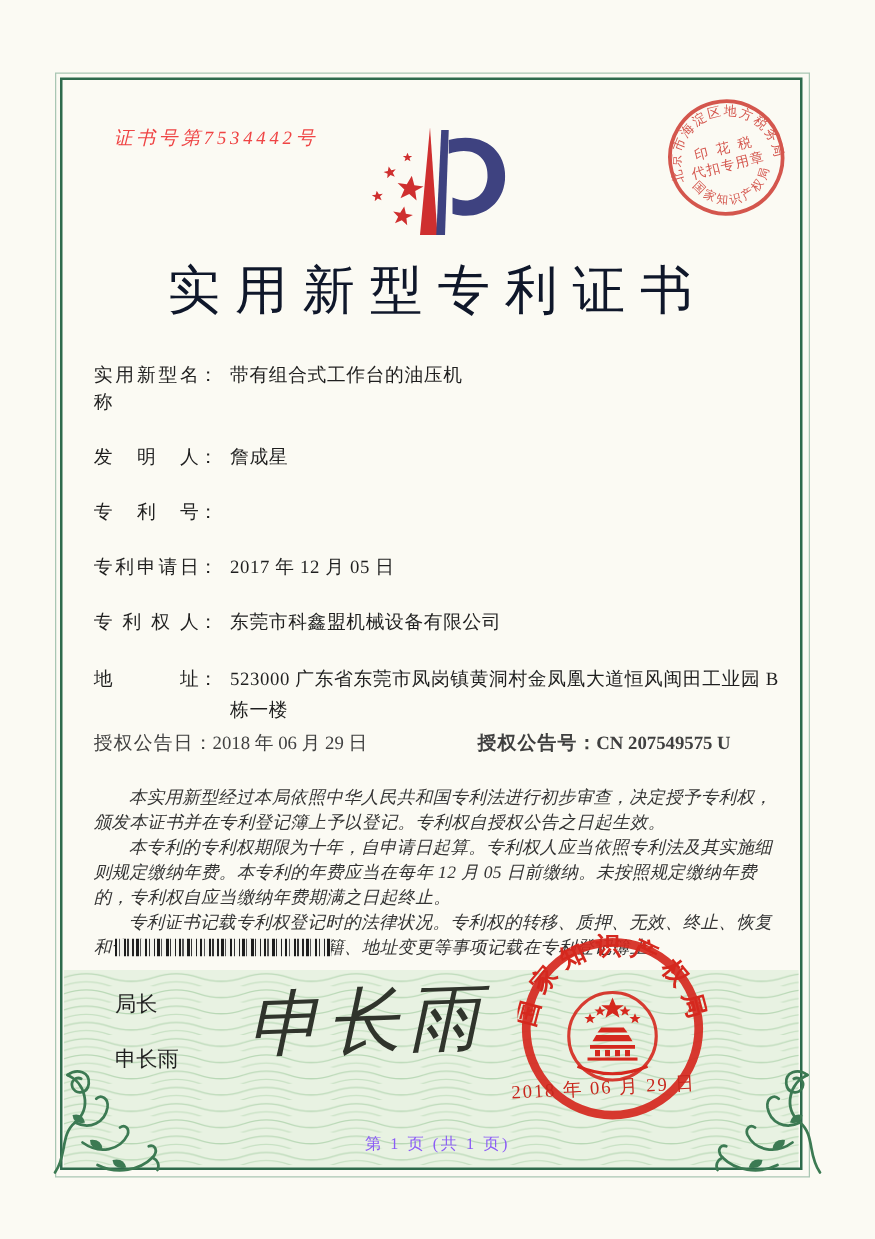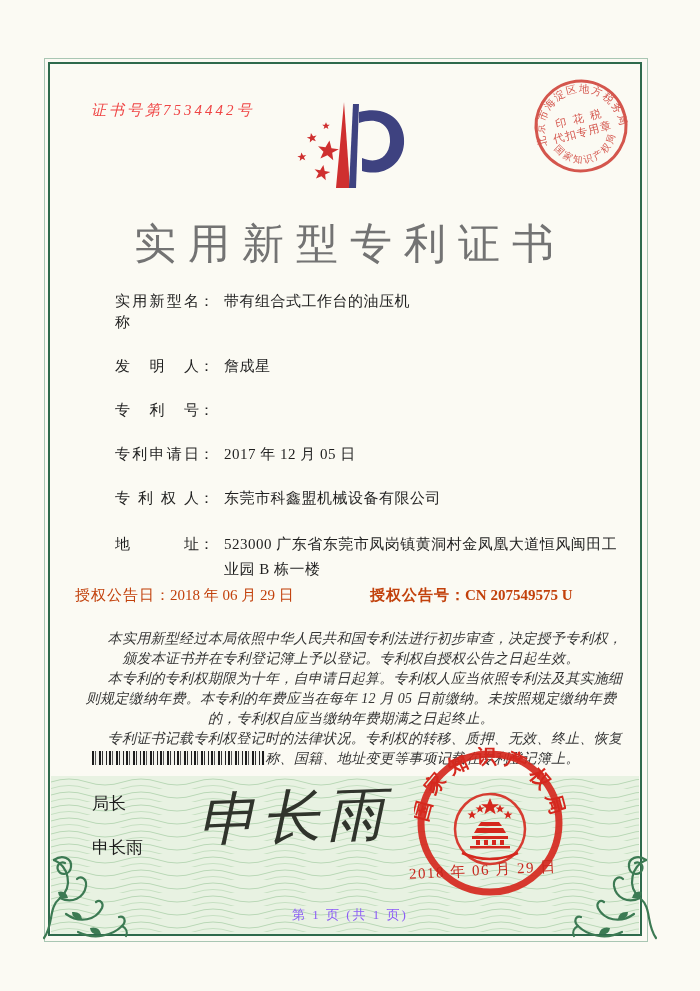--- a/index.html
+++ b/index.html
@@ -14,40 +14,40 @@
     border:1px solid #a9c6b3;}
   .border-inner{position:absolute;left:48px;top:62px;width:594px;height:874px;
     border:2px solid #2e6a4c;box-sizing:border-box;}
   
   .wave-band{position:absolute;left:51px;top:776px;width:588px;height:160px;z-index:0;}
   .wave-band svg{display:block;width:100%;height:100%;}
   
   .cert-number{position:absolute;left:91px;top:101px;font-size:15px;
     letter-spacing:3px;color:#ef4444;font-style:italic;}
   .logo{position:absolute;left:292px;top:96px;width:150px;height:102px;}
-  .page-title{position:absolute;left:0;top:216px;width:700px;text-align:center;
-    font-size:42px;letter-spacing:12px;color:#737373;font-weight:500;}
+  .page-title{position:absolute;left:0;top:204px;width:700px;text-align:center;
+    font-size:42px;letter-spacing:12px;color:#0f172a;font-weight:500;}
   
   .tax-stamp{position:absolute;left:532px;top:77px;width:98px;height:98px;
     transform:rotate(-14deg);opacity:.9;}
   
   .content{position:absolute;left:75px;top:291px;width:552px;z-index:2;}
   .field-row{display:flex;font-size:15px;line-height:21px;margin-bottom:23px;
     font-weight:500;color:#1f1f1f;}
-  .field-row .lbl{width:84px;text-align:justify;text-align-last:justify;flex:none;margin-left:40px;}
+  .field-row .lbl{width:84px;text-align:justify;text-align-last:justify;flex:none;}
   .field-row .colon{flex:none;margin-right:10px;}
   .field-row .val{flex:1;letter-spacing:.5px;}
   .field-row.address{line-height:25px;margin-bottom:1px;justify-content:center;}
-  .grant-row{display:flex;font-size:15px;line-height:25px;font-weight:500;color:#c2410c;}
+  .grant-row{display:flex;font-size:15px;line-height:25px;font-weight:500;color:#404040;gap:12px;}
   .grant-left{width:295px;display:flex;flex:none;}
   .grant-right{display:flex;flex:1;font-weight:bold;}
   .grant-row .lbl{letter-spacing:1px;}
   
   .paragraphs{margin-top:21px;font-size:14px;line-height:20px;color:#343434;
-    font-style:italic;text-align:center;}
+    font-style:italic;}
   .paragraphs p{margin:0;text-indent:2em;letter-spacing:.3px;}
   
   .barcode{position:absolute;left:92px;top:751px;width:173px;height:14px;z-index:2;
     background:repeating-linear-gradient(90deg,
       #1c1c1c 0 2px,#f2f2ec 2px 3px,#555 3px 4px,#f2f2ec 4px 7px,
       #1c1c1c 7px 9px,#f2f2ec 9px 10px,#333 10px 11px,#f2f2ec 11px 14px,
       #222 14px 15px,#f2f2ec 15px 17px);}
   
   .director-title{position:absolute;left:92px;top:792px;font-size:17px;z-index:2;
     color:#1e1e1e;font-family:"Liberation Sans","DejaVu Sans",sans-serif;}

